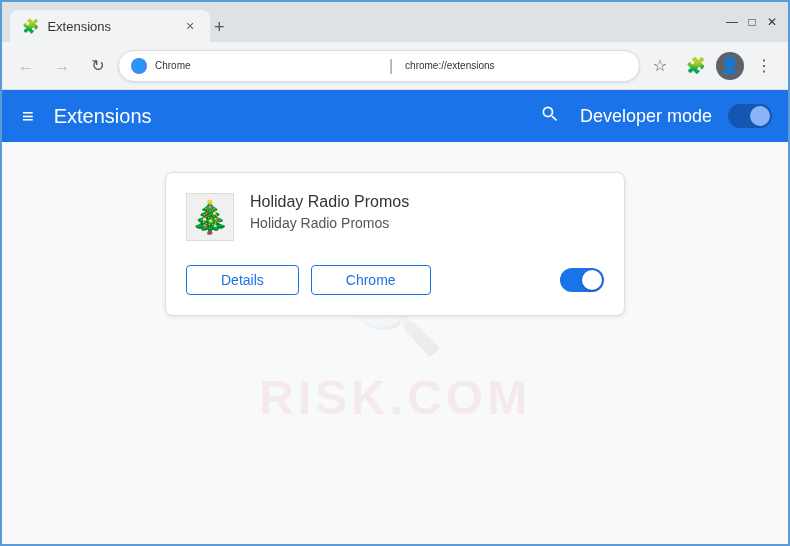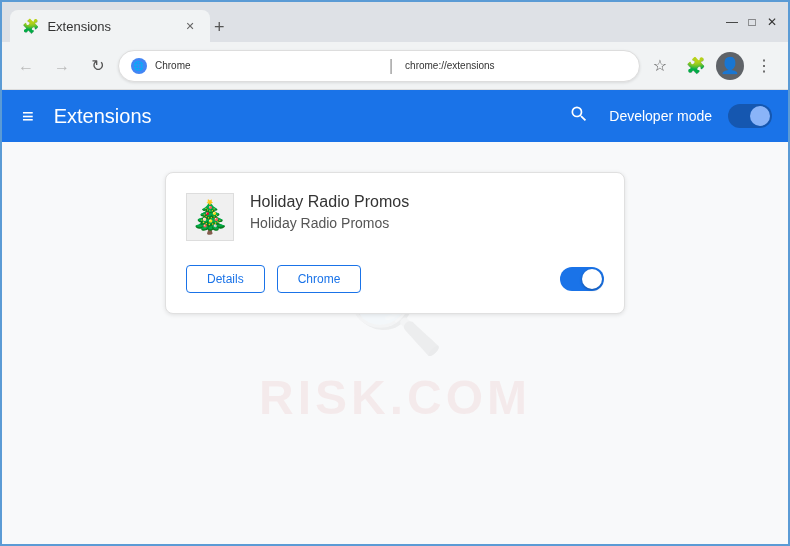--- a/index.html
+++ b/index.html
@@ -171,21 +171,21 @@
     .search-icon-btn {
       color: white;
       font-size: 20px;
       cursor: pointer;
       background: none;
       border: none;
       padding: 4px;
     }
     .dev-mode-label {
       color: white;
-      font-size: 14px;
+      font-size: 18px;
     }
     .toggle-switch {
       width: 44px;
       height: 24px;
       background: #1557b0;
       border-radius: 12px;
       position: relative;
       cursor: pointer;
       border: none;
     }
@@ -270,22 +270,22 @@
     .ext-card-bottom {
       display: flex;
       align-items: center;
       gap: 12px;
     }
     .ext-btn {
       border: 1px solid #1a73e8;
       background: white;
       color: #1a73e8;
       border-radius: 4px;
-      padding: 6px 20px;
-      font-size: 12px;
+      padding: 6px 34px;
+      font-size: 14px;
       cursor: pointer;
       font-weight: 500;
     }
     .ext-toggle-area {
       margin-left: auto;
     }
     .ext-toggle {
       width: 44px;
       height: 24px;
       background: #1a73e8;

